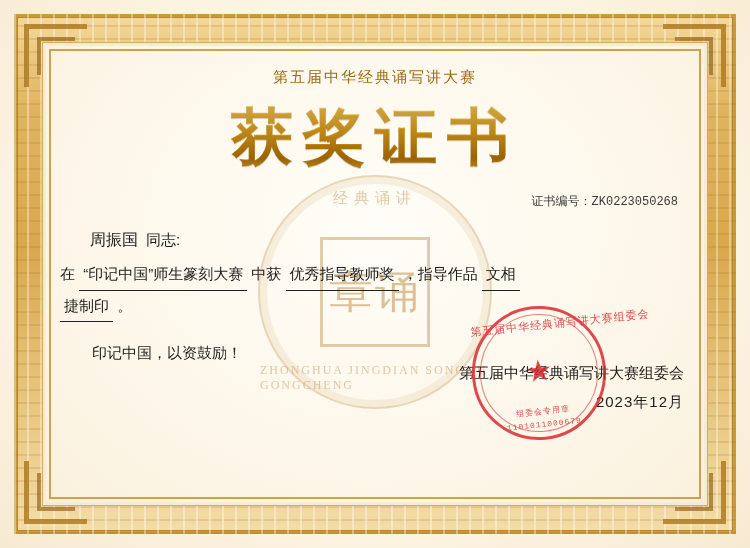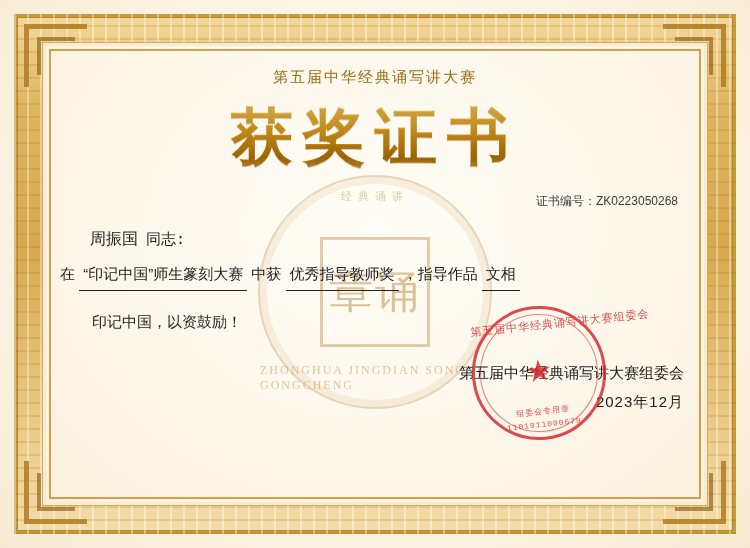--- a/index.html
+++ b/index.html
@@ -86,21 +86,21 @@
     border-radius: 50%;
     border: 2px solid rgba(205, 168, 110, 0.45);
     box-shadow: 0 0 0 7px rgba(220, 192, 145, 0.22) inset;
     color: rgba(196, 155, 92, 0.55);
     pointer-events: none;
   }
   .watermark .wm-top {
     position: absolute;
     top: 12px; left: 0; right: 0;
     text-align: center;
-    font-size: 11px;
+    font-size: 15px;
     letter-spacing: 6px;
   }
   .watermark .wm-bottom {
     position: absolute;
     bottom: 14px; left: 0; right: 0;
     text-align: left;
     font-size: 12px;
     letter-spacing: 2px;
   }
   .watermark .wm-center {
@@ -148,33 +148,32 @@
     background-clip: text;
     -webkit-text-fill-color: transparent;
     text-shadow: 0 1px 0 rgba(120, 72, 0, 0.25);
   }
   .cert-no {
     margin-top: 14px;
     text-align: right;
     padding-right: 12px;
     font-size: 12px;
     color: #3a3a3a;
-    font-family: Liberation Sans, sans-serif;
+    font-family: Liberation Mono, monospace;
   }
 
   .body-text {
     margin-top: 14px;
     font-size: 15px;
     color: #1c1c1c;
     line-height: 2.05;
     font-family: "Liberation Sans", sans-serif;
   }
   .recipient-line {
     padding-left: 30px;
-    font-family: Liberation Mono, monospace;
   }
   .recipient-name {
     border-bottom: 1px solid transparent;
     font-size: 16px;
   }
   .honorific {
     margin-left: 8px;
   }
   .para {
     text-indent: 32px;
@@ -299,20 +298,24 @@
 
       <div class="para2">
         <span>在</span>
         <span class="fill">“印记中国”师生篆刻大赛</span>
         <span>中获</span>
         <span class="fill">优秀指导教师奖</span>
         <span>，指导作品</span>
         <span class="fill">文相</span>
       </div>
 
+      <div>
+        <span class="fill">捷制印</span>
+        <span>。</span>
+      </div>
 
       <div class="para-closing">印记中国，以资鼓励！</div>
     </div>
 
     <div class="signature">
       <div>第五届中华经典诵写讲大赛组委会</div>
       <div class="sig-date">2023年12月</div>
     </div>
 
     <div class="stamp">

